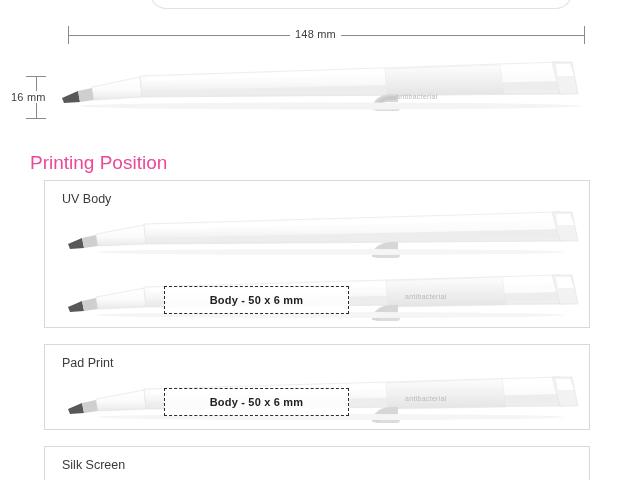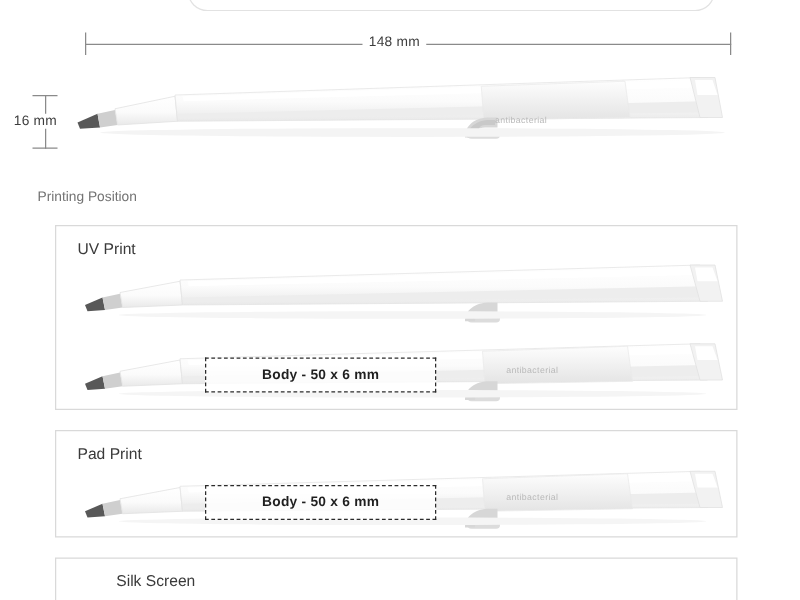--- a/index.html
+++ b/index.html
@@ -56,22 +56,22 @@
     color: #3d3d3d;
     background: #ffffff;
     padding: 0 5px;
     white-space: nowrap;
     letter-spacing: .2px;
   }
 
   
   .section-title {
     position: absolute;
-    font-size: 11px;
-    color: #737373;
+    font-size: 19px;
+    color: #ec4899;
   }
   .panel {
     position: absolute;
     border: 1px solid #d9d9d9;
     background: #ffffff;
     box-sizing: border-box;
   }
   .panel-label {
     position: absolute;
     font-size: 12.5px;
@@ -163,21 +163,21 @@
 
     <rect x="374" y="54" width="26" height="7" rx="3" fill="#dcdcdc"></rect>
 
     <ellipse cx="330" cy="56" rx="250" ry="3.5" fill="#f4f4f4"></ellipse>
   </svg>
   <div class="antibac" style="left:396px; top:93px;">antibacterial</div>
 
   <div class="section-title" style="left:30px; top:152px;">Printing Position</div>
 
   <div class="panel" style="left:44px; top:180px; width:546px; height:148px;"></div>
-  <div class="panel-label" style="left:62px; top:192px;">UV Print</div>
+  <div class="panel-label" style="left:62px; top:192px;">UV Body</div>
 
   <svg class="pen" width="600" height="70" viewBox="0 0 600 70" style="left:40px; top:205px;">
     <path d="M28,39 L42,33 L44,43 L30,44 Z" fill="#585858"></path>
     <path d="M42,33 L56,30 L58,41 L44,43 Z" fill="#cfcfcf"></path>
     <path d="M56,29 L104,20 L106,39 L58,41 Z" fill="url(#bodyG)" stroke="#e0e0e0" stroke-width="0.6"></path>
     <path d="M104,19 L520,7 L526,36 L106,39 Z" fill="url(#bodyG)" stroke="#e3e3e3" stroke-width="0.6"></path>
     <path d="M110,20 L516,9 L517,15 L111,24 Z" fill="#ffffff"></path>
     <path d="M106,33 L522,24 L524,33 L107,37 Z" fill="#ededed"></path>
     <path d="M512,7 L532,7 L538,36 L520,36 Z" fill="#f2f2f2" stroke="#e0e0e0" stroke-width="0.6"></path>
     <path d="M516,9 L530,9 L534,20 L518,20 Z" fill="#ffffff"></path>
@@ -217,21 +217,21 @@
     <path d="M512,7 L532,7 L538,36 L520,36 Z" fill="#f2f2f2" stroke="#e0e0e0" stroke-width="0.6"></path>
     <path d="M516,9 L530,9 L534,20 L518,20 Z" fill="#ffffff"></path>
     <rect x="334" y="46" width="26" height="7" rx="3" fill="#dcdcdc"></rect>
     <path d="M332,52 C332,43 340,37 352,37 L358,37 L358,45 L348,45 C342,45 340,48 340,52 Z" fill="#d7d7d7"></path>
     <ellipse cx="290" cy="47" rx="235" ry="3" fill="#f5f5f5"></ellipse>
   </svg>
   <div class="antibac" style="left:405px; top:395px;">antibacterial</div>
   <div class="area-box" style="left:164px; top:388px; width:185px; height:28px;">Body - 50 x 6 mm</div>
 
   <div class="panel" style="left:44px; top:446px; width:546px; height:70px;"></div>
-  <div class="panel-label" style="left:62px; top:458px;margin-left:31px;">Silk Screen</div>
+  <div class="panel-label" style="left:62px; top:458px;">Silk Screen</div>
 
   <svg class="pen" width="600" height="40" viewBox="0 0 600 40" style="left:40px; top:474px;">
     <path d="M104,19 L520,7 L526,36 L106,39 Z" fill="url(#bodyG)" stroke="#e3e3e3" stroke-width="0.6"></path>
     <path d="M56,29 L104,20 L106,39 L58,41 Z" fill="url(#bodyG)" stroke="#e0e0e0" stroke-width="0.6"></path>
     <path d="M346,13 L462,9 L466,37 L348,39 Z" fill="url(#gripG)" stroke="#eaeaea" stroke-width="0.6"></path>
     <path d="M512,7 L532,7 L538,36 L520,36 Z" fill="#f2f2f2" stroke="#e0e0e0" stroke-width="0.6"></path>
   </svg>
 
 </div>
 

